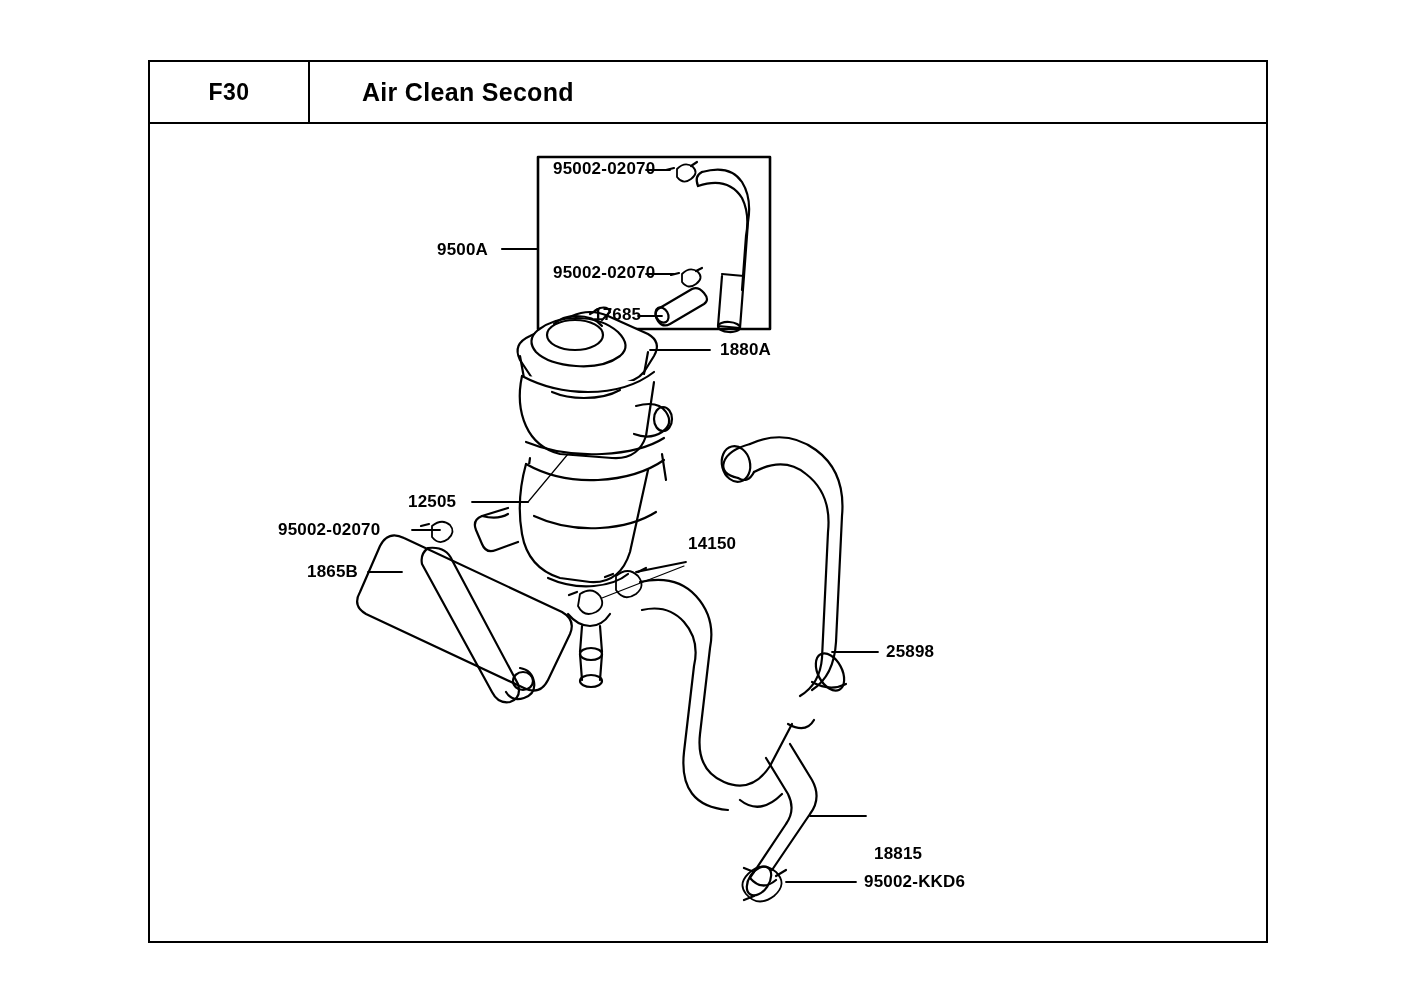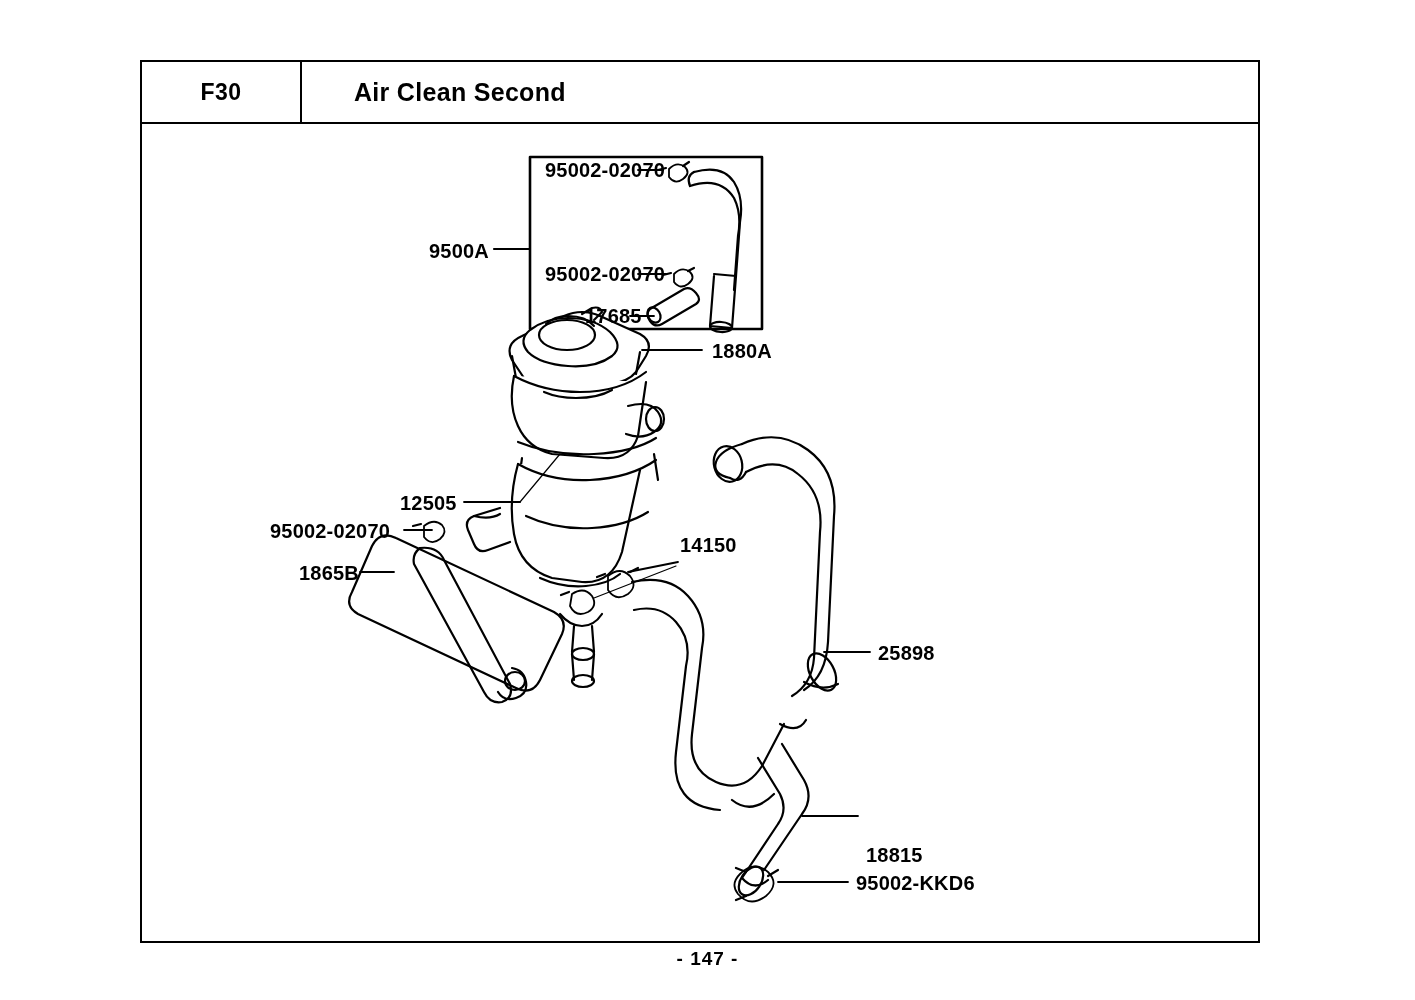--- a/index.html
+++ b/index.html
@@ -16,21 +16,21 @@
     overflow: hidden;
   }
   #page {
     position: absolute;
     left: 0; top: 0;
     width: 1415px;
     height: 1000px;
   }
   .sheet {
     position: absolute;
-    left: 140px;
+    left: 148px;
     top: 60px;
     width: 1120px;
     height: 883px;
     border: 2px solid #000;
     box-sizing: border-box;
     padding-left: 36px;
   }
   .title-cell {
     position: absolute;
     left: 0;
@@ -85,21 +85,21 @@
     left: 0;
     top: 948px;
     width: 1415px;
     text-align: center;
     font-size: 19px;
     font-weight: bold;
     letter-spacing: 1px;
   }
   .lbl {
     position: absolute;
-    font-size: 20px;
+    font-size: 17px;
     font-weight: bold;
     white-space: nowrap;
     letter-spacing: .2px;
   }
   .watermark {
     position: absolute;
     left: 500px;
     top: 345px;
     width: 420px;
     height: 330px;
@@ -246,15 +246,14 @@
       <div class="lbl" style="left:128px; top:396px;">95002-02070</div>
       <div class="lbl" style="left:157px; top:438px;">1865B</div>
       <div class="lbl" style="left:538px; top:410px;">14150</div>
       <div class="lbl" style="left:736px; top:518px;">25898</div>
       <div class="lbl" style="left:724px; top:682px;margin-top:38px;">18815</div>
       <div class="lbl" style="left:714px; top:748px;">95002-KKD6</div>
 
     </div>
   </div>
 
-  <div class="page-number">- 147 -</div>
 
 </div>
 
 </body></html>

